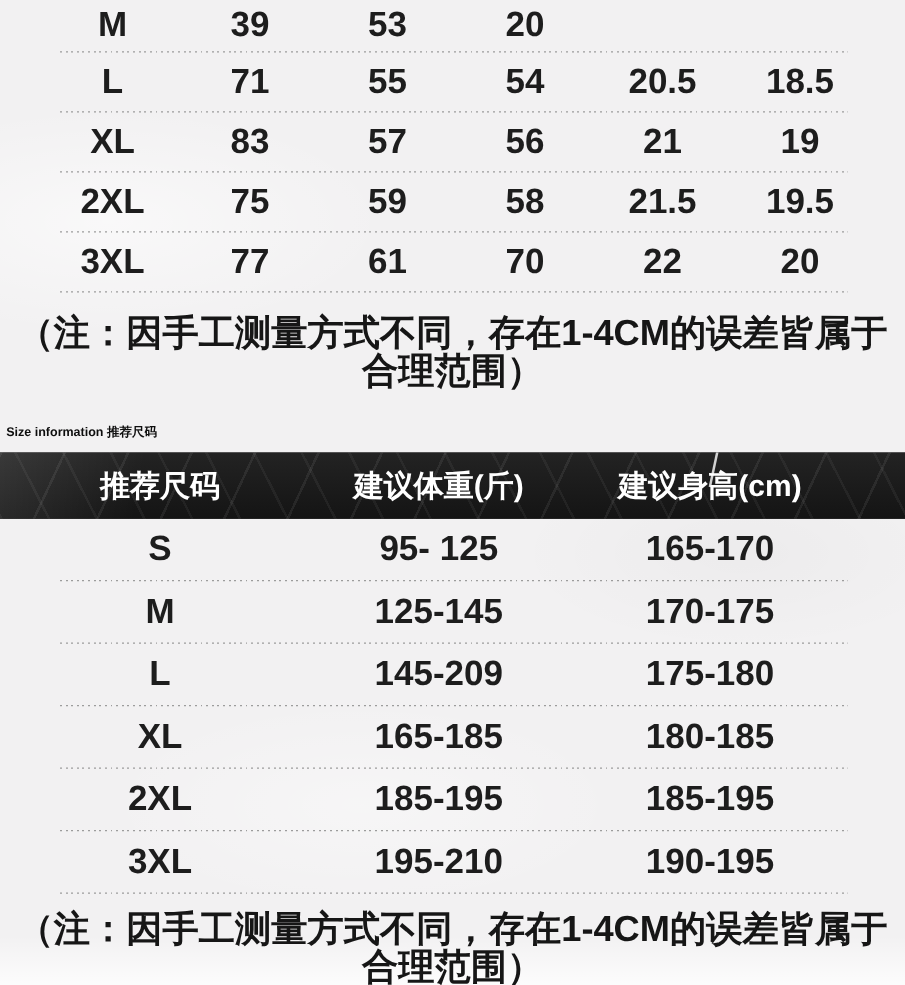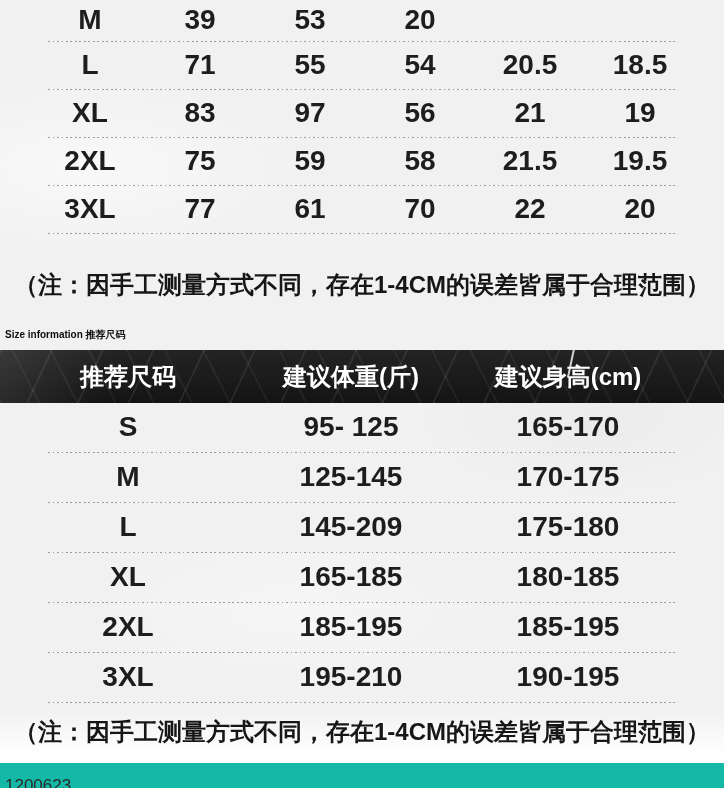--- a/index.html
+++ b/index.html
@@ -38,23 +38,23 @@
   .dotline {
     height: 2px;
     margin: 0 46px 0 48px;
     background-image: repeating-linear-gradient(90deg, #9c9c9c 0 1.5px, rgba(0,0,0,0) 1.5px 4.5px);
     background-size: 100% 1px;
     background-repeat: no-repeat;
     background-position: 0 1px;
   }
 
   .note {
-    margin: 36px 0 0 0;
-    text-align: center;
-    font-size: 24px;
+    margin: 18px 0 0 0;
+    text-align: center;
+    font-size: 29px;
     font-weight: 700;
     color: #161616;
     line-height: 30px;
   }
 
   .size-heading {
     margin: 26px 0 6px 5px;
     font-size: 10px;
     font-weight: 700;
     color: #0e0e0e;
@@ -133,21 +133,21 @@
       <span>55</span>
       <span>54</span>
       <span>20.5</span>
       <span>18.5</span>
     </div>
     <div class="dotline"></div>
 
     <div class="mrow">
       <span>XL</span>
       <span>83</span>
-      <span>97</span>
+      <span>57</span>
       <span>56</span>
       <span>21</span>
       <span>19</span>
     </div>
     <div class="dotline"></div>
 
     <div class="mrow">
       <span>2XL</span>
       <span>75</span>
       <span>59</span>

